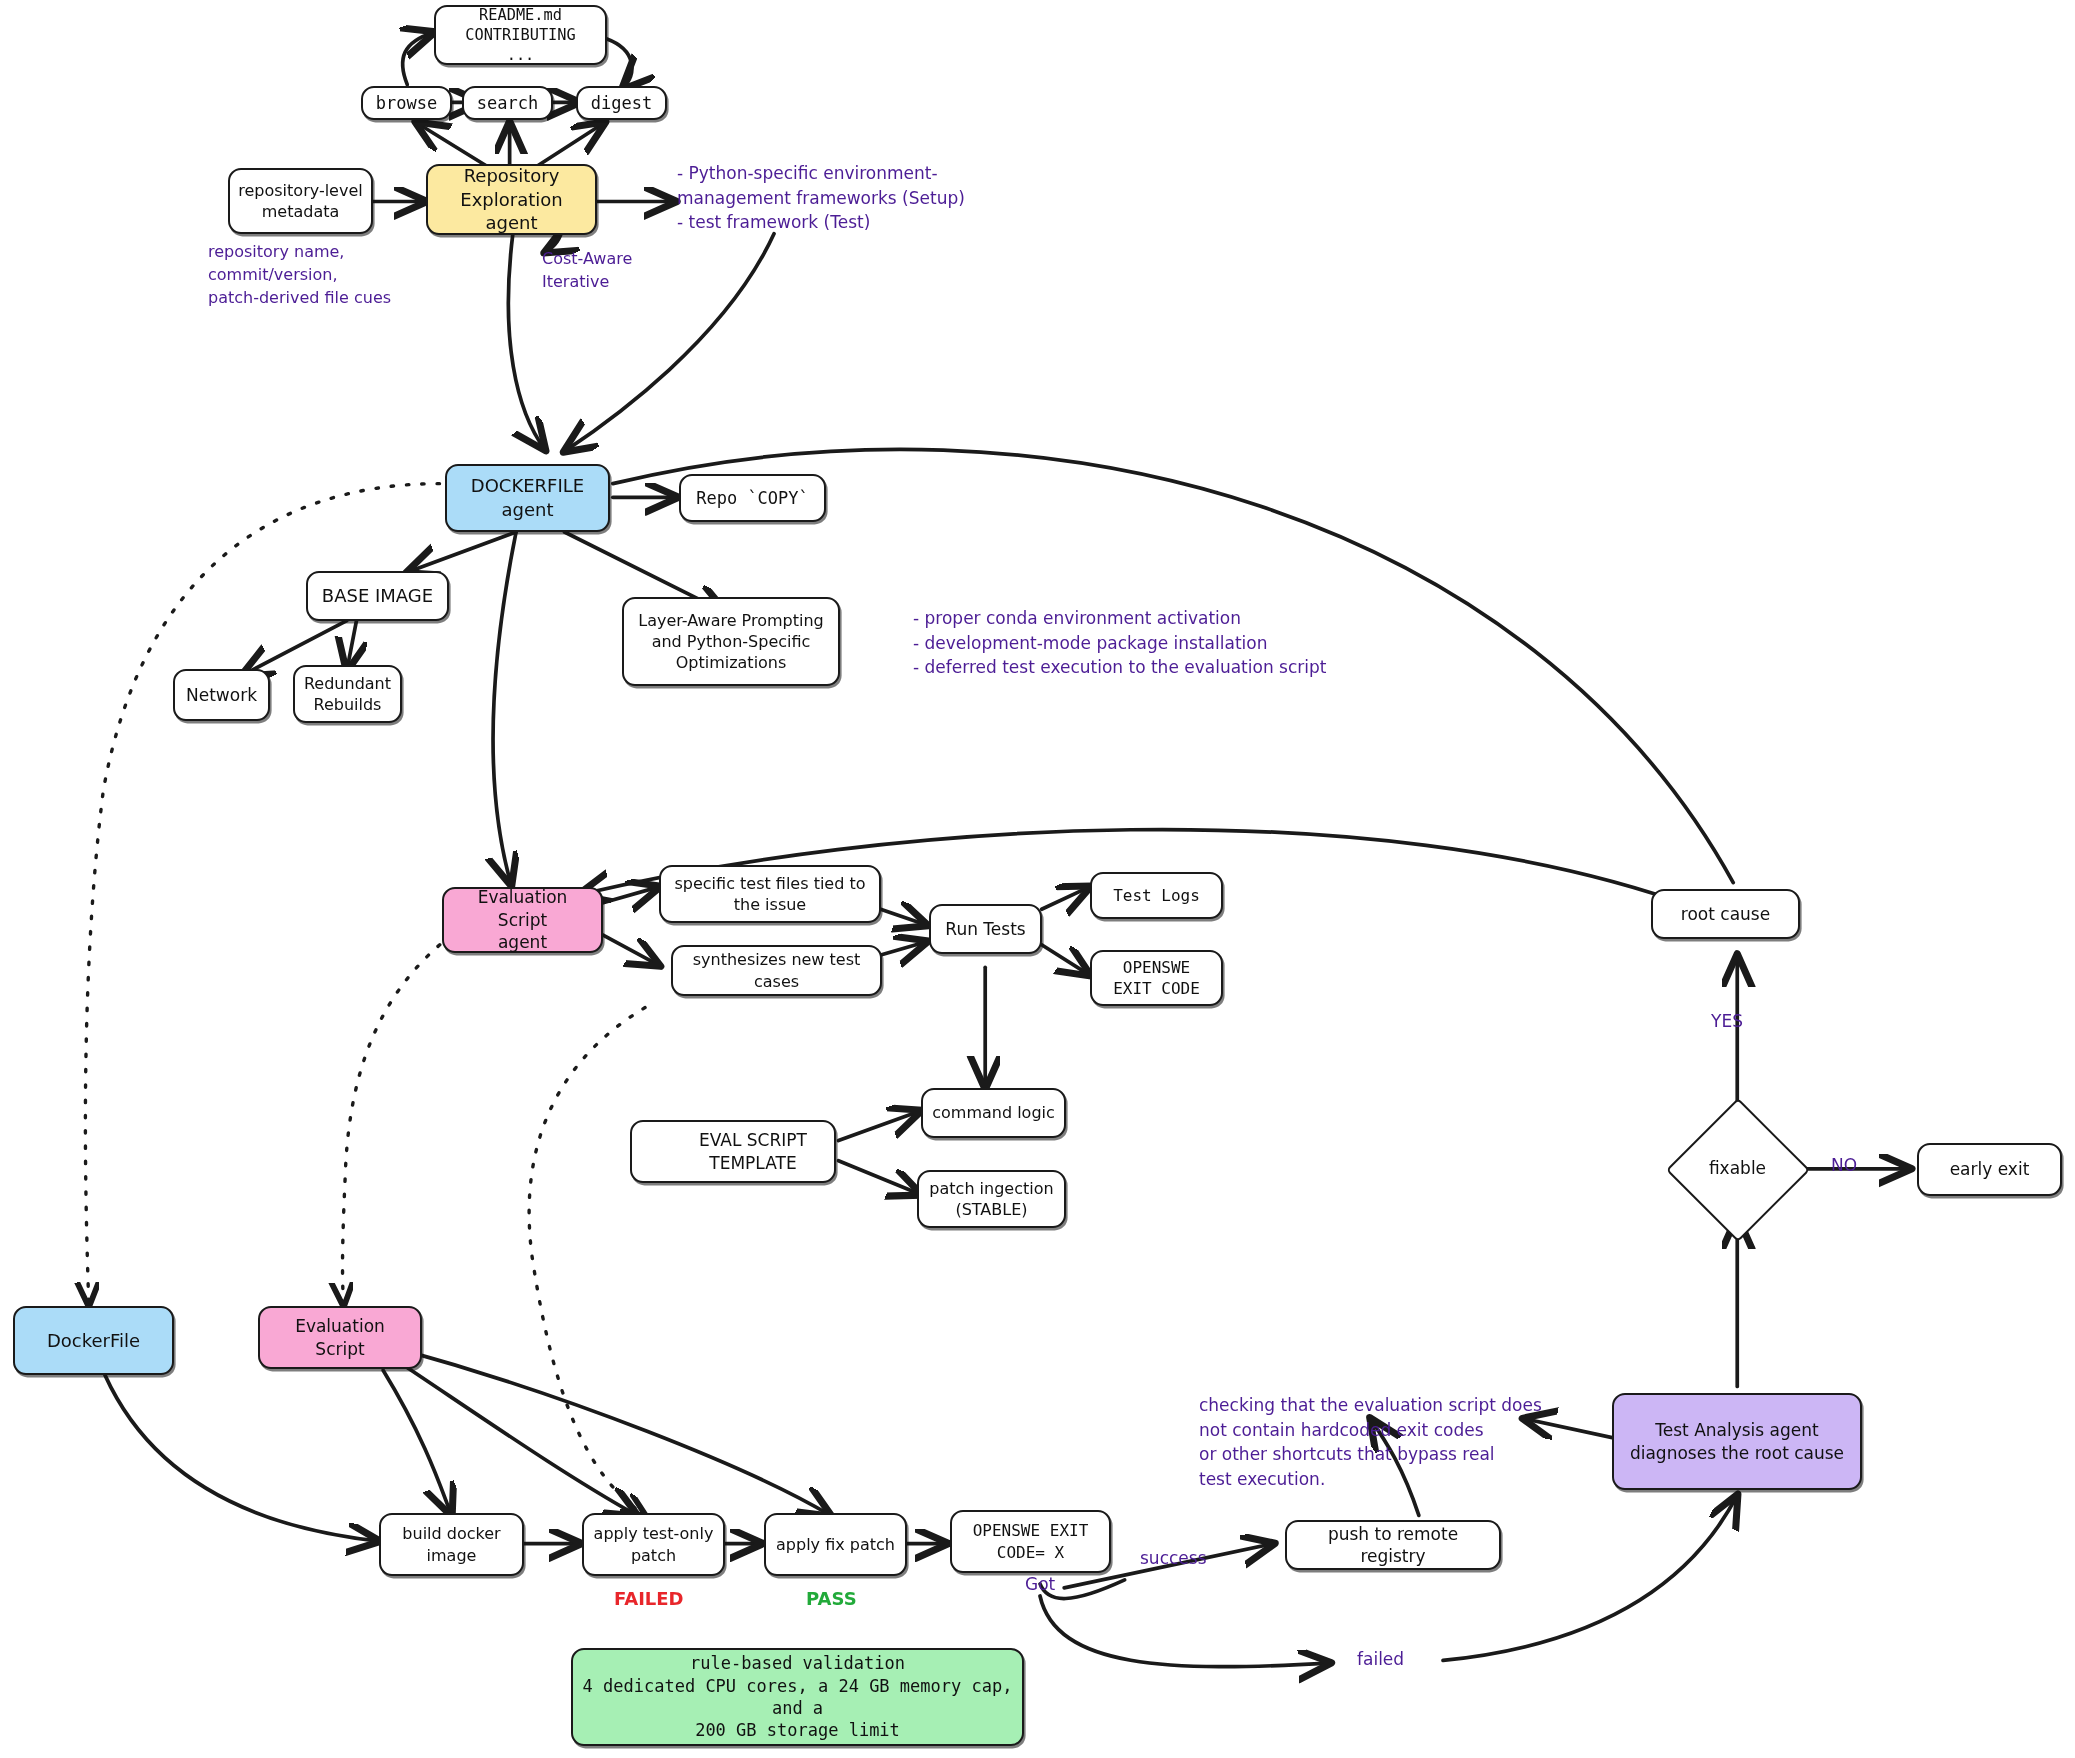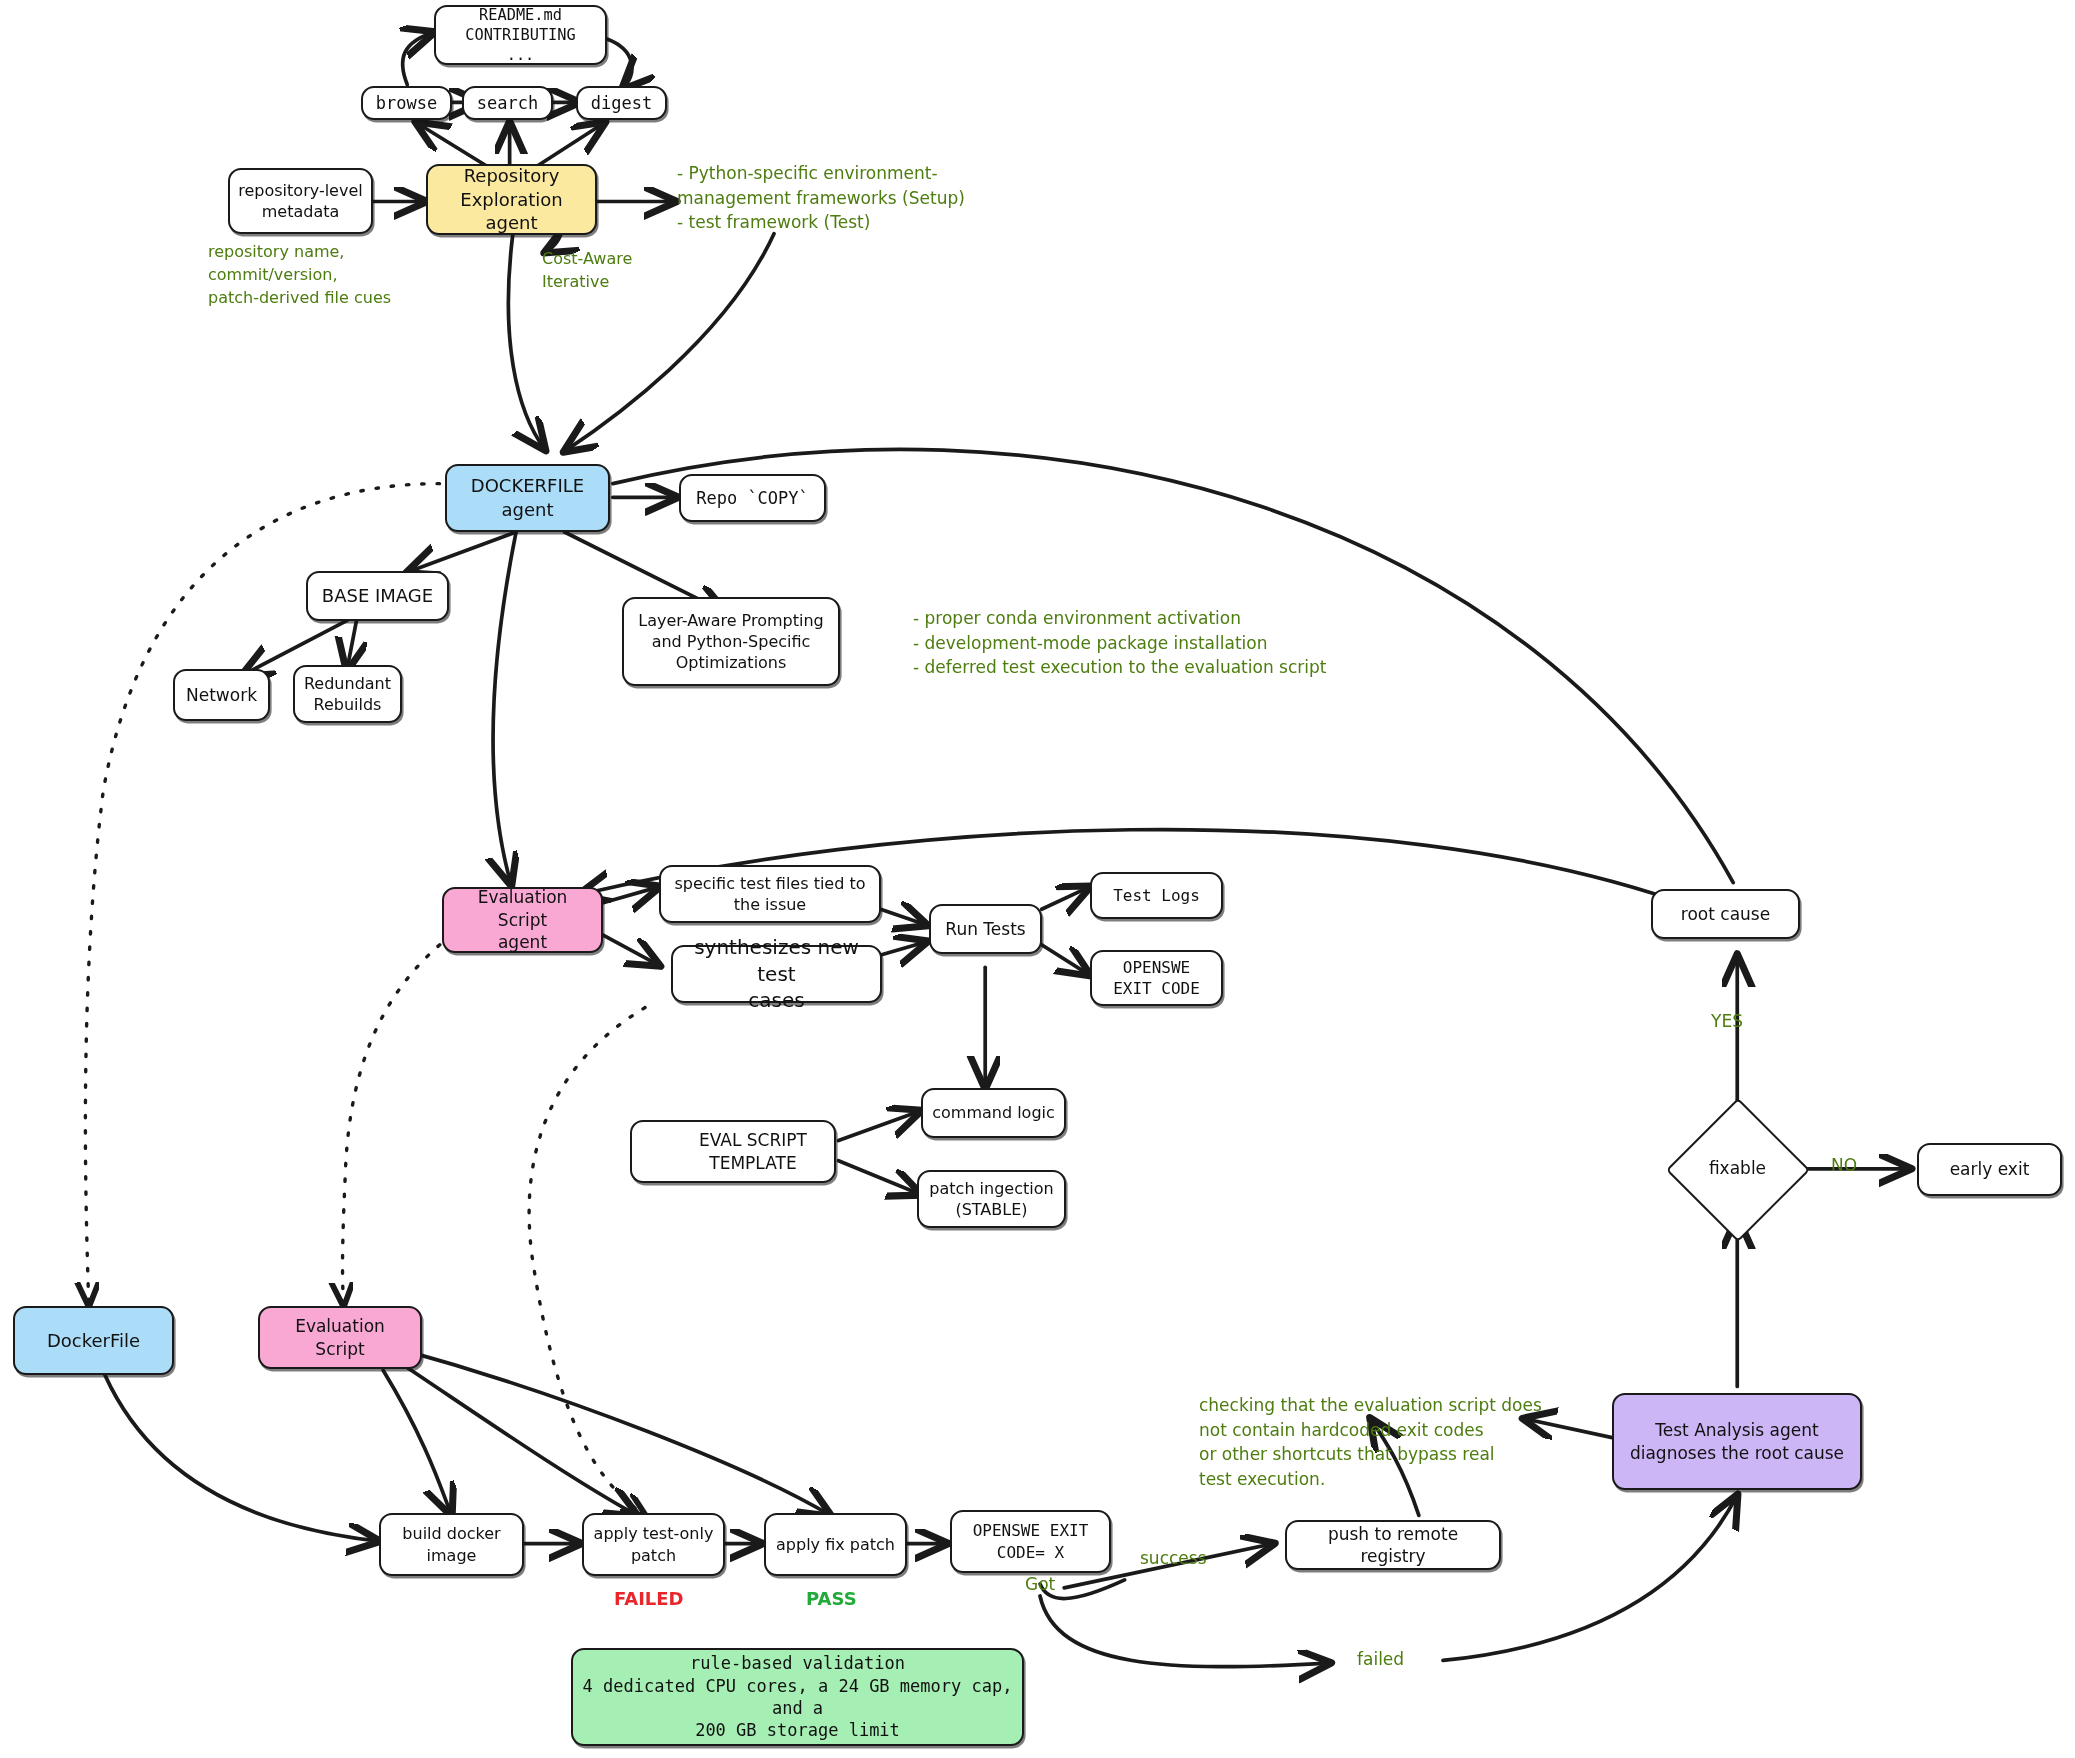--- a/index.html
+++ b/index.html
@@ -27,21 +27,21 @@
   .mono{font-family:"DejaVu Sans Mono", monospace;}
   .sans{font-family:"DejaVu Sans", sans-serif;}
 
   .yellow{background:#FCE9A0;}
   .blue{background:#ABDCF8;}
   .pink{background:#f9a8d4;}
   .purple{background:#CCB6F5;}
   .green{background:#A6EFB4;}
 
   .label{
-    position:absolute;color:#4d7c0f;white-space:pre;line-height:1.45;
+    position:absolute;color:#4c1d95;white-space:pre;line-height:1.45;
     font-family:"DejaVu Sans", sans-serif;
   }
   .label.red{color:#e8262b;}
   .label.green-t{color:#22aa3a;}
 
   .diamond{
     position:absolute;
     border:2.4px solid #1a1a1a;
     background:#fff;
     transform:rotate(45deg);
@@ -229,21 +229,21 @@
   <div class="node sans pink" style="left:442px;top:887px;width:161px;height:66px;font-size:17px;">
     <span style="white-space: pre-line;">Evaluation Script
 agent</span>
   </div>
 
   <div class="node sans" style="left:659px;top:865px;width:222px;height:58px;font-size:16px;">
     <span style="white-space: pre-line;">specific test files tied to
 the issue</span>
   </div>
 
-  <div class="node sans" style="left:671px;top:945px;width:211px;height:58px;font-size:20px;">
+  <div class="node sans" style="left:671px;top:945px;width:211px;height:51px;font-size:16px;">
     <span style="white-space: pre-line;">synthesizes new test
 cases</span>
   </div>
 
   <div class="node sans" style="left:929px;top:904px;width:113px;height:50px;font-size:17px;">
     <span>Run Tests</span>
   </div>
 
   <div class="node mono" style="left:1090px;top:872px;width:133px;height:47px;font-size:16px;">
     <span>Test Logs</span>

